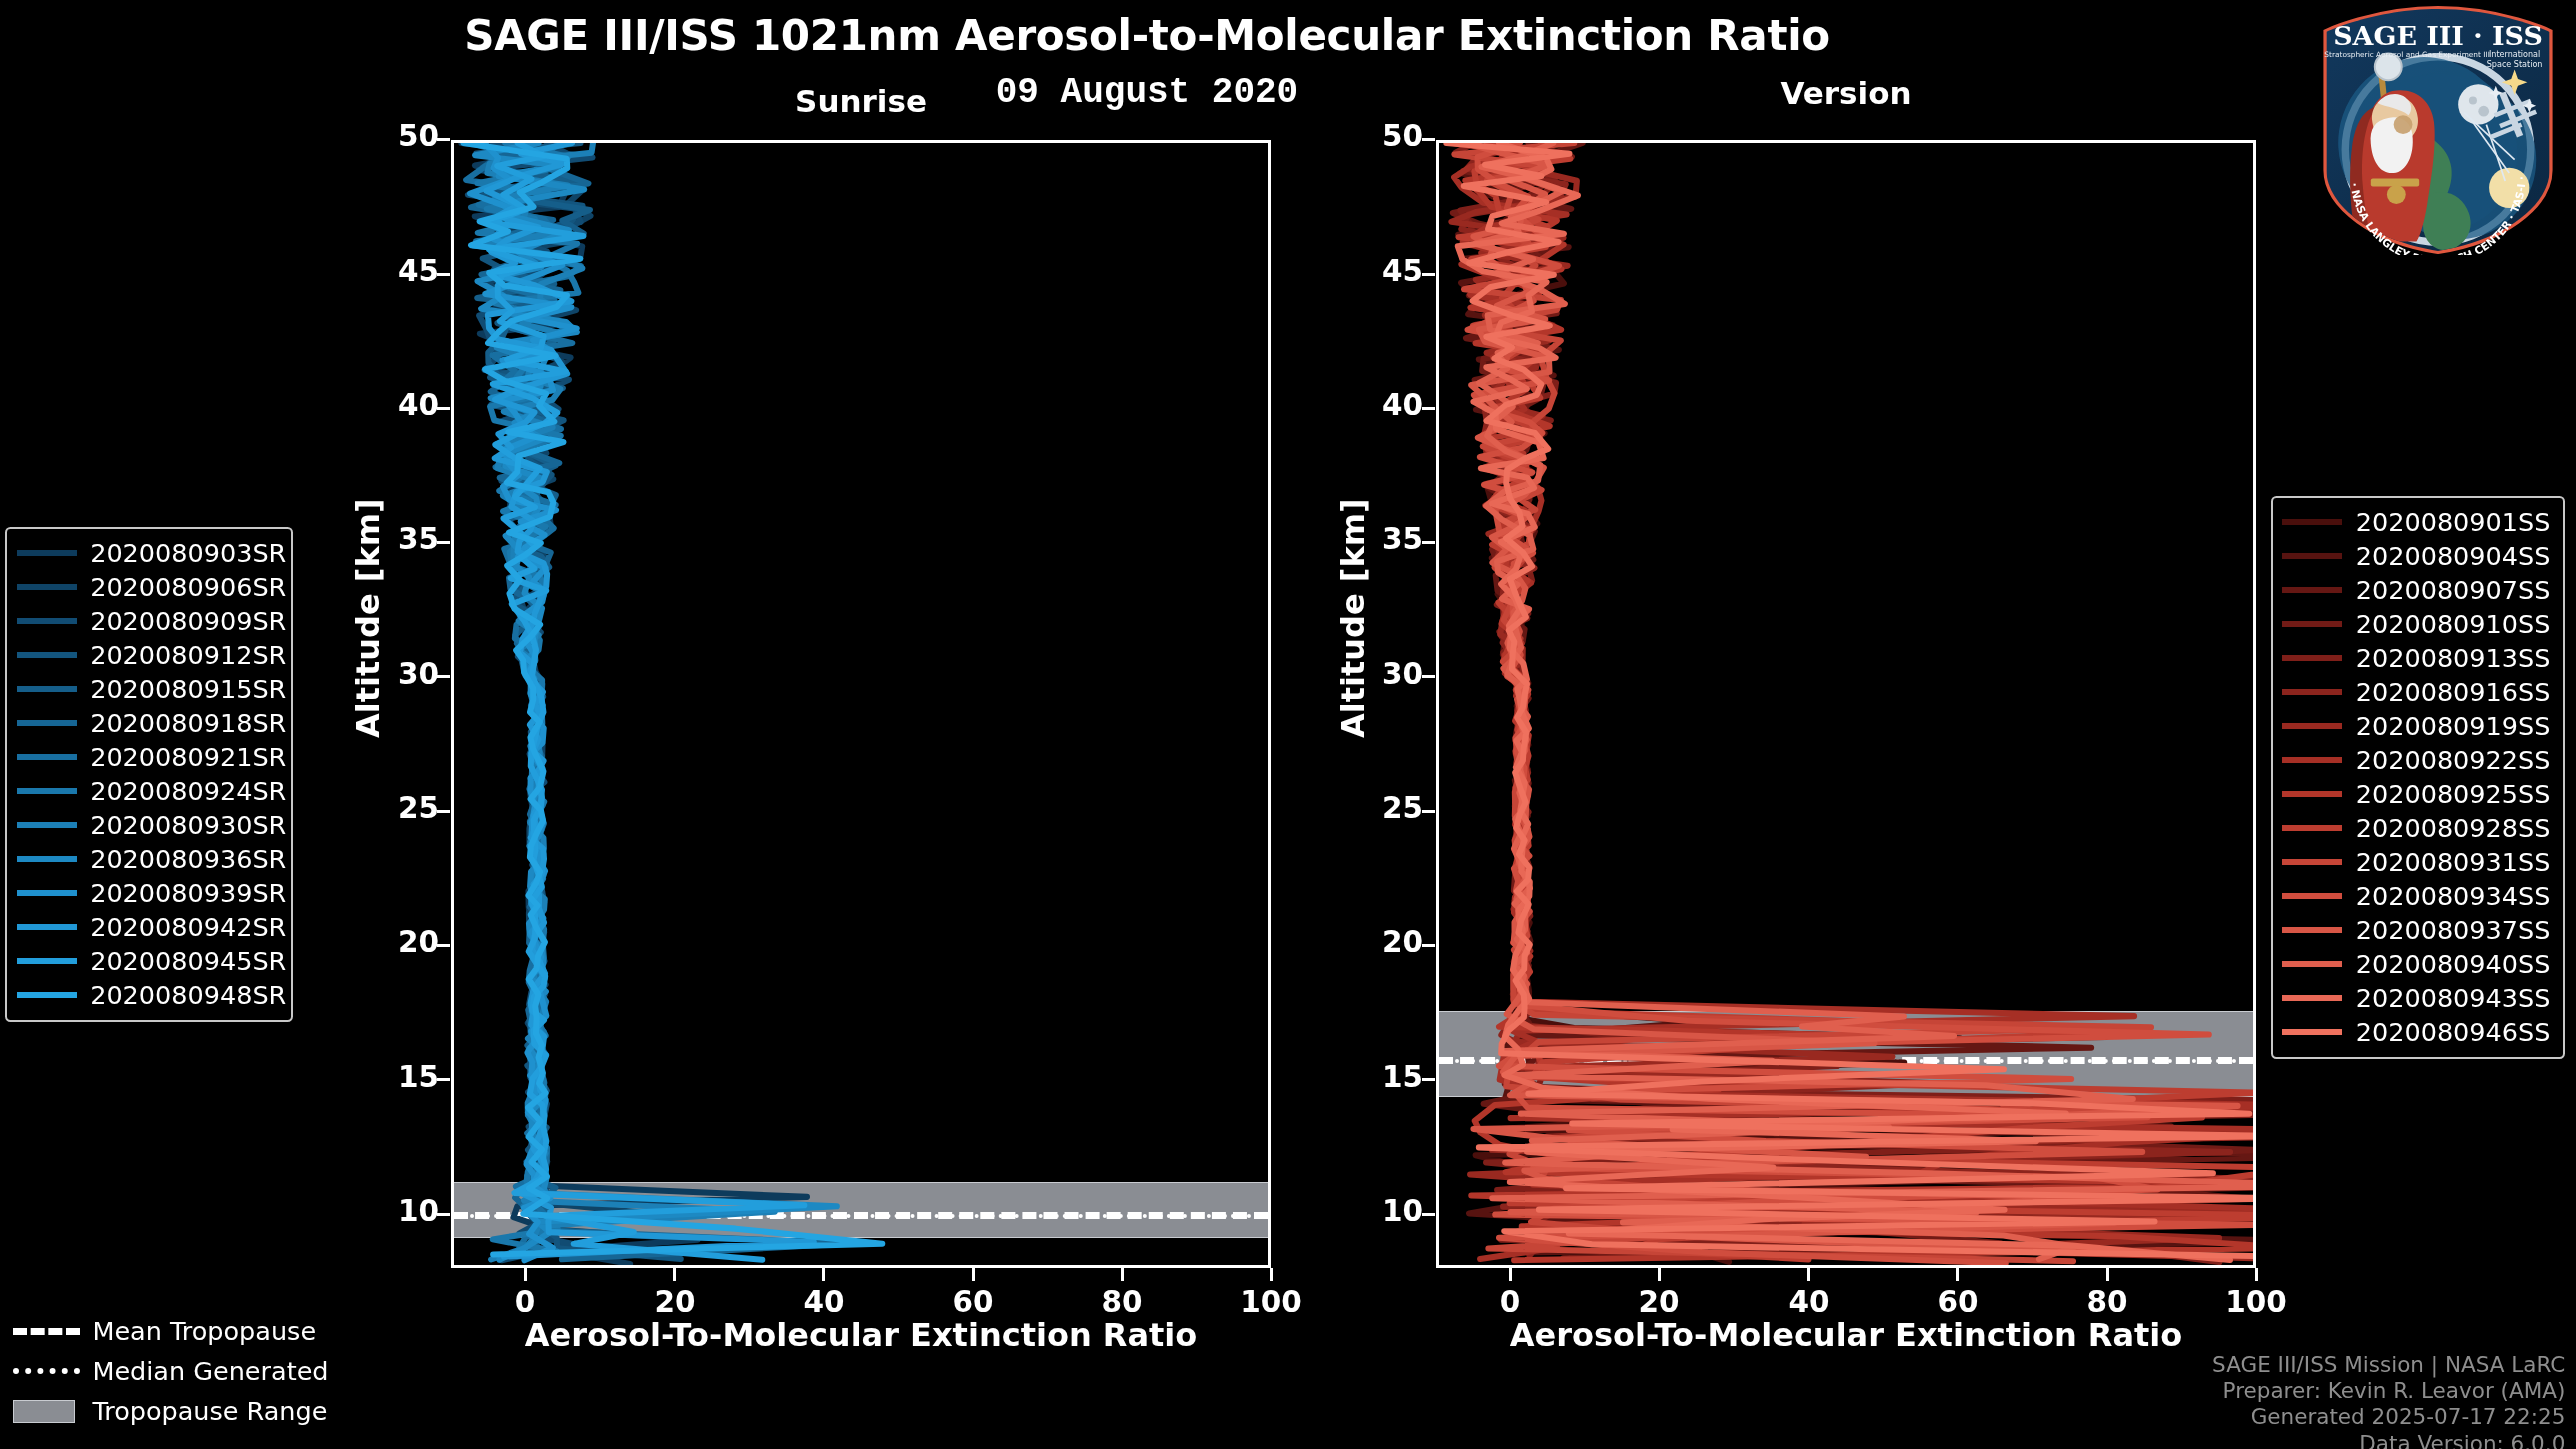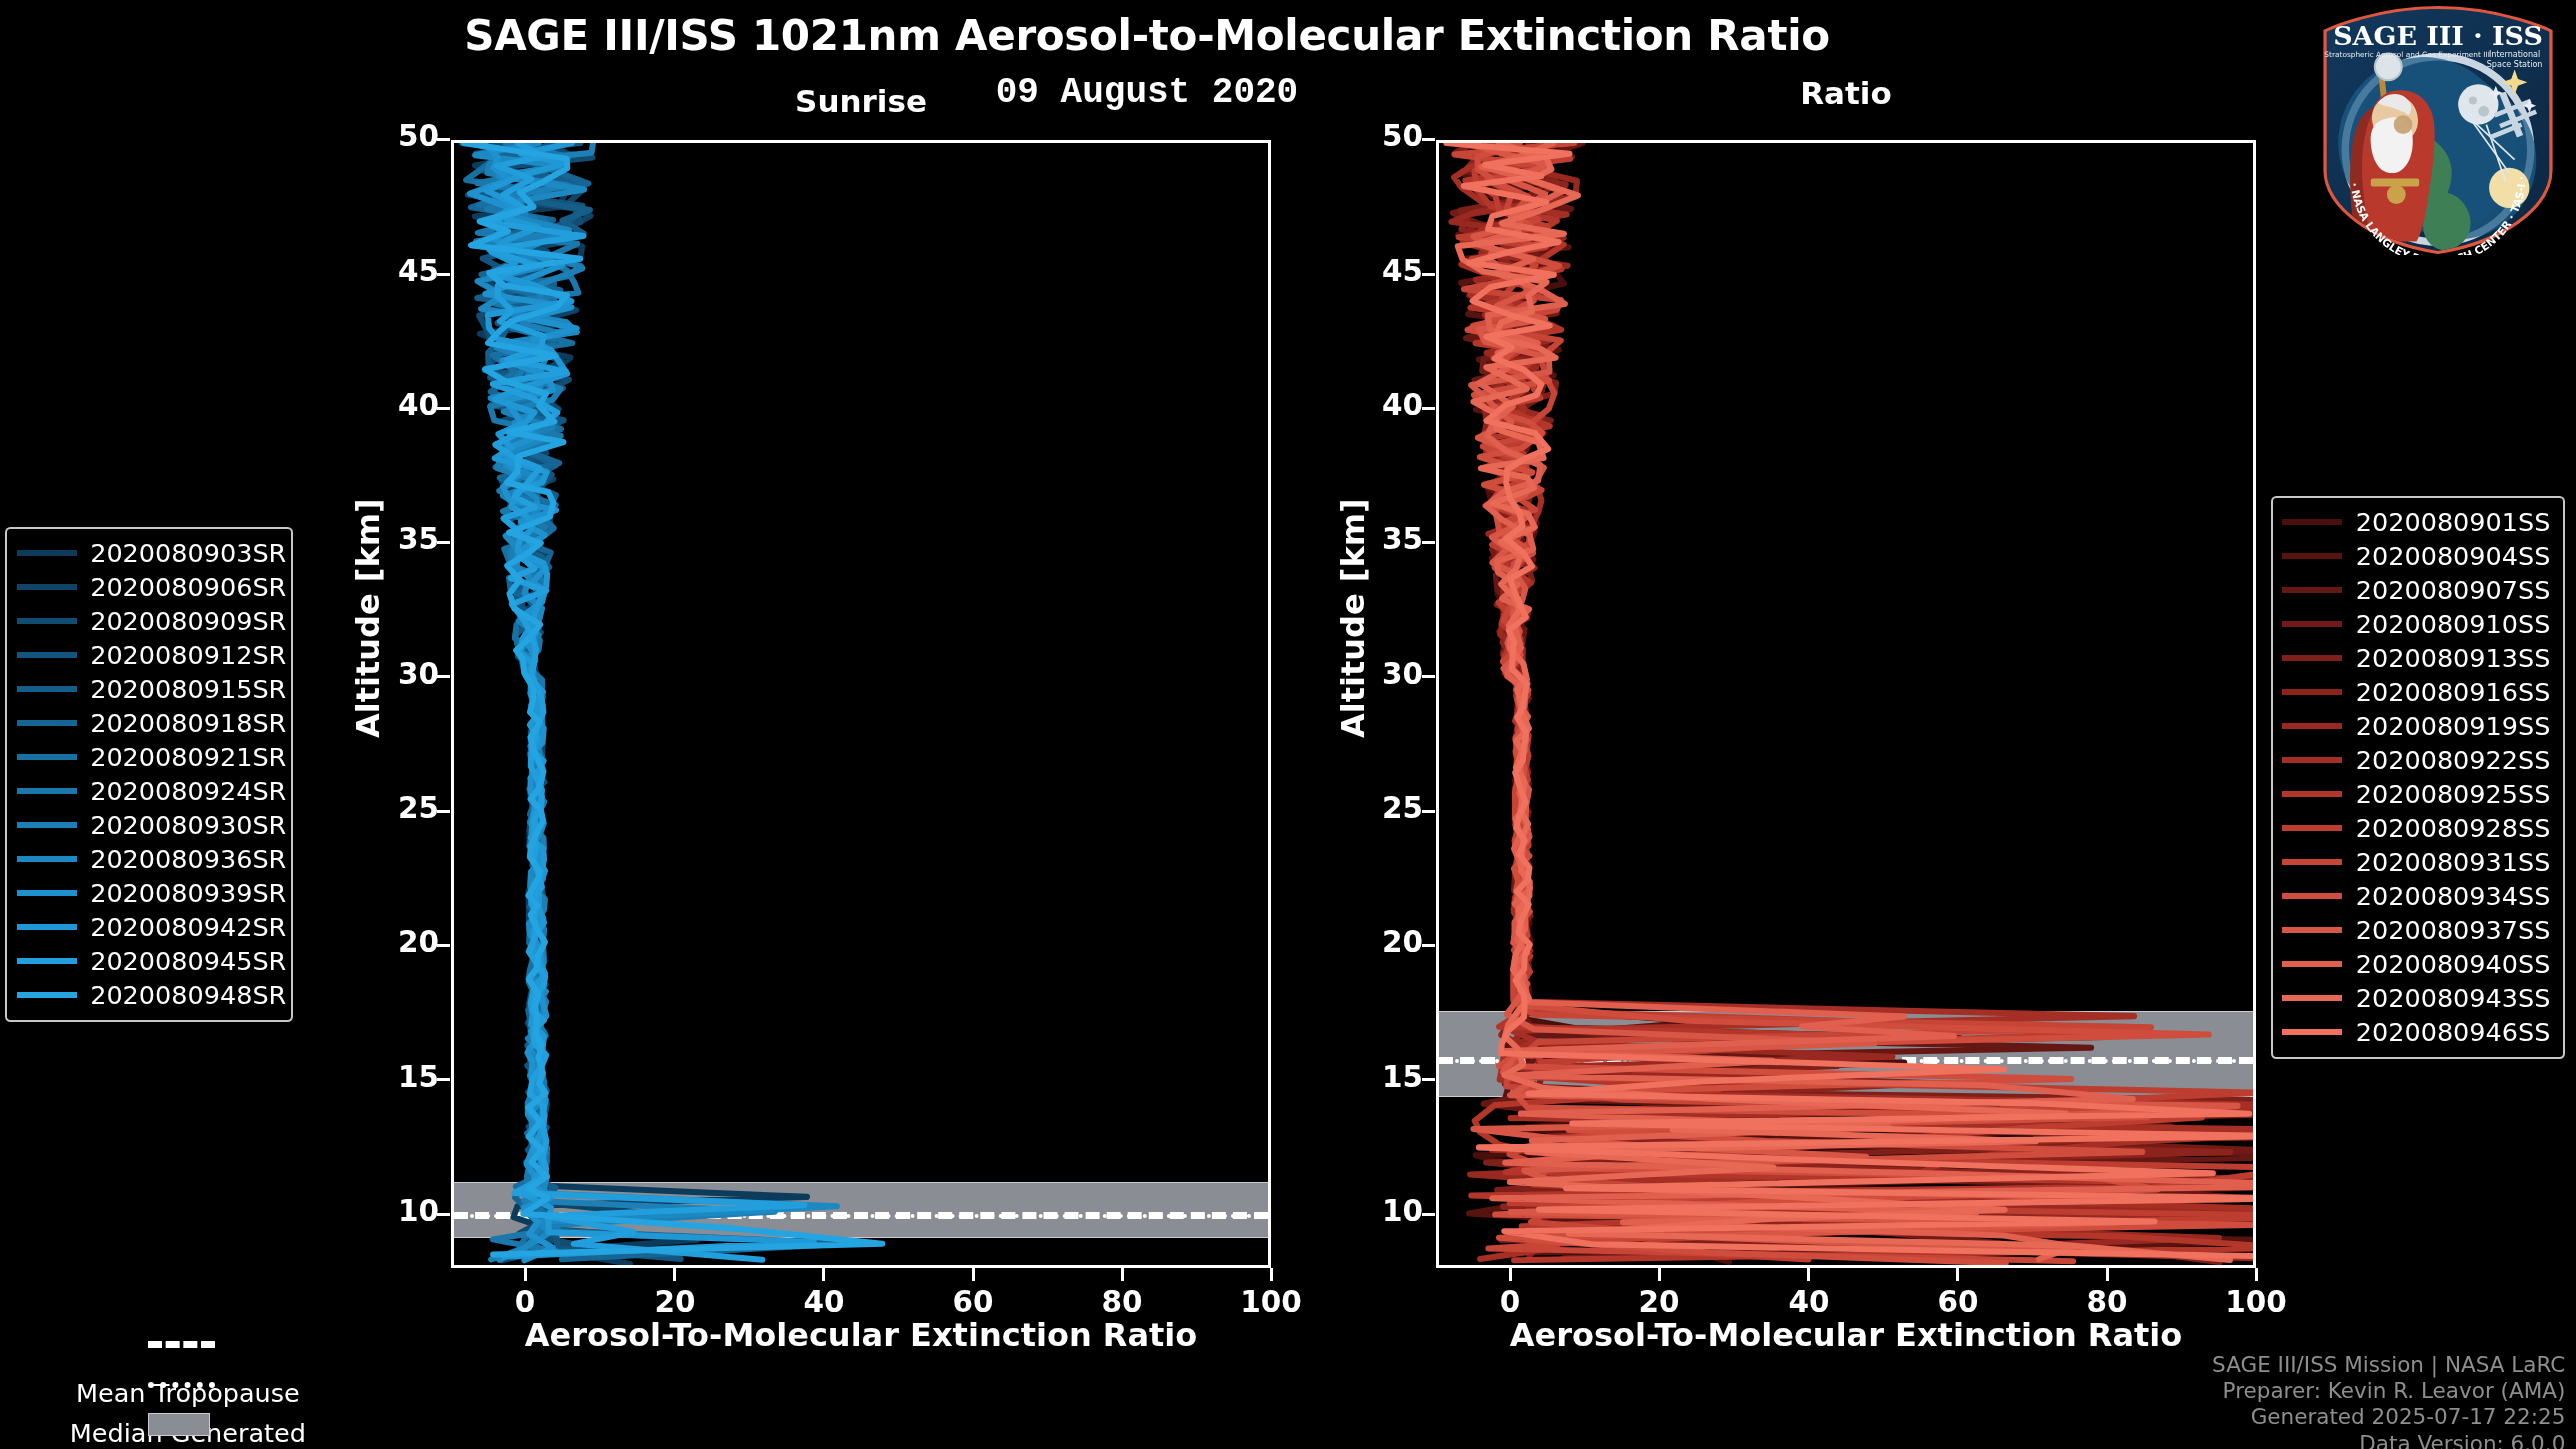--- a/index.html
+++ b/index.html
@@ -103,21 +103,21 @@
   }
   .legend-swatch {
     width: 60px; height: 6px; margin-right: 13.4px; flex: 0 0 60px;
   }
   .legend-label {
     font-size: 25.5px; color: #ffffff; white-space: nowrap;
   }
 
   
   #legend-trop { position: absolute; left: 13.4px; top: 1311px; width: 349px; }
-  .tr-row { display: flex; align-items: center; height: 40px; flex-direction: column; }
+  .tr-row { display: flex; align-items: center; height: 40px; }
   .tr-key { width: 67px; flex: 0 0 67px; margin-right: 12px; display: flex; align-items: center; }
   .tr-dashed { width: 100%; border-top: 7.4px dashed #fff; }
   .tr-dotted { width: 100%; border-top: 6px dotted #fff; }
   .tr-band { width: 62px; height: 23px; background: #8a8d93; border: 1.3px solid #c9ccd1; }
   .tr-label { font-size: 25.5px; color: #fff; white-space: nowrap; }
 
   
   #credits {
     position: absolute; right: 10.7px; top: 1352px;
     text-align: right; color: #8e8e8e; font-size: 21.5px; line-height: 1.22;
@@ -127,21 +127,21 @@
   #patch { position: absolute; left: 2313px; top: 5.4px; width: 250px; height: 250px; }
 </style>
 </head>
 <body>
 
 <div id="root">
 
   <div class="main-title">SAGE III/ISS 1021nm Aerosol-to-Molecular Extinction Ratio</div>
   <div class="date-title">09 August 2020</div>
   <div class="panel-title" id="sunrise-title">Sunrise</div>
-  <div class="panel-title" id="sunset-title">Ratio</div>
+  <div class="panel-title" id="sunset-title">Version</div>
 
   <div class="plot" id="plot-sunrise">
     <div class="trop-range" id="sr-band" style="top: 92.619%; height: 5%;"></div>
     <div class="trop-line trop-mean" id="sr-mean" style="top: 95.2381%;"></div>
     <div class="trop-line trop-median" id="sr-median" style="top: 95.4762%;"></div>
     <svg class="series-svg" id="svg-sunrise" viewBox="0 0 1213 1672" preserveAspectRatio="none">
         <path d="M11.0 0.0 L138.4 14.1 L31.2 33.5 L119.9 56.5 L165.3 75.3 L156.5 95.2 L30.9 109.5 L103.1 133.1 L191.1 154.0 L188.0 171.9 L137.7 189.8 L110.3 213.6 L98.2 231.8 L57.2 248.6 L162.9 269.2 L38.5 284.1 L80.8 301.1 L173.8 319.6 L147.4 339.3 L87.1 353.4 L116.2 370.3 L129.1 393.7 L71.2 414.3 L139.9 434.4 L134.0 457.6 L131.7 476.1 L135.6 493.3 L83.1 513.0 L125.4 531.3 L141.5 549.8 L144.0 568.9 L83.4 586.8 L99.7 608.1 L129.4 628.8 L90.4 646.3 L104.9 668.2 L122.1 683.3 L98.3 706.0 L126.2 725.2 L105.3 743.1 L116.8 765.1 L121.6 787.3 L131.9 806.5 L129.3 826.7 L115.2 844.5 L125.8 866.6 L125.2 886.7 L114.7 901.7 L129.7 924.5 L120.8 941.2 L118.6 962.4 L121.0 978.1 L128.6 1000.8 L129.1 1022.5 L124.9 1037.3 L133.3 1059.6 L116.3 1075.7 L131.5 1093.6 L111.0 1114.3 L111.3 1138.2 L113.4 1158.7 L134.3 1176.1 L118.3 1195.1 L135.1 1218.9 L114.9 1236.2 L126.3 1259.1 L119.2 1280.3 L131.1 1298.4 L122.1 1322.0 L123.2 1342.5 L119.3 1361.2 L120.0 1378.8 L127.3 1402.2 L122.0 1417.2 L112.5 1437.8 L126.7 1460.2 L127.8 1475.5 L122.2 1495.1 L119.1 1513.6 L111.4 1533.2 L126.5 1553.5 L526.0 1570.5 L94.4 1584.4 L88.7 1600.8 L139.2 1618.3 L363.2 1634.4 L149.0 1650.5 L262.5 1670.3" fill="none" stroke="#0d3b5c" stroke-width="9" stroke-linejoin="round" stroke-linecap="round"></path>
         <path d="M138.7 0.0 L172.5 17.9 L135.9 36.8 L136.2 51.3 L190.4 71.3 L168.4 91.4 L203.4 108.6 L171.4 126.1 L165.3 147.7 L82.0 161.9 L118.4 177.1 L120.3 192.9 L40.6 209.2 L124.1 232.9 L182.0 249.0 L119.5 266.1 L144.8 284.0 L108.6 304.1 L161.2 326.1 L106.2 348.9 L137.4 363.6 L101.0 383.6 L85.5 401.4 L127.3 421.9 L128.6 443.7 L137.6 462.3 L102.3 478.5 L147.9 501.0 L85.4 524.4 L83.4 542.6 L132.4 556.5 L142.3 575.6 L107.2 592.6 L133.7 614.7 L113.4 632.1 L117.9 650.8 L124.1 667.9 L100.4 682.8 L106.0 702.5 L102.2 725.7 L124.5 745.2 L106.4 763.1 L109.9 781.4 L123.7 799.6 L123.3 817.3 L126.4 836.9 L128.6 860.4 L129.5 879.8 L131.9 897.6 L131.2 921.1 L126.6 937.4 L118.2 953.0 L113.4 968.4 L116.6 988.2 L114.7 1006.9 L112.4 1021.8 L112.6 1045.2 L118.7 1068.4 L133.5 1091.5 L118.2 1110.9 L129.0 1129.8 L111.6 1147.0 L112.1 1170.2 L119.7 1193.6 L129.0 1215.9 L115.8 1238.6 L136.4 1254.2 L123.1 1272.1 L131.0 1288.1 L109.9 1311.3 L124.1 1332.2 L122.5 1353.4 L120.7 1367.9 L117.7 1383.2 L128.1 1400.2 L110.4 1414.4 L133.1 1428.8 L128.4 1443.2 L115.2 1464.9 L116.5 1487.1 L112.5 1502.6 L118.0 1519.8 L113.5 1536.6 L116.1 1558.6 L148.5 1581.0 L298.7 1595.8 L136.9 1610.0 L139.7 1631.3 L142.2 1653.1" fill="none" stroke="#0f4467" stroke-width="9" stroke-linejoin="round" stroke-linecap="round"></path>
         <path d="M57.7 0.0 L206.4 21.7 L37.3 40.2 L152.2 56.0 L20.7 77.3 L179.6 97.5 L188.7 117.6 L58.3 139.0 L138.3 161.4 L147.9 181.9 L99.0 204.2 L129.5 221.9 L145.1 236.4 L37.4 257.1 L48.7 278.6 L55.6 297.9 L66.5 316.7 L45.6 338.4 L171.3 352.7 L124.7 374.2 L155.7 396.8 L74.7 413.3 L101.3 428.2 L113.7 449.2 L121.8 469.6 L141.0 488.4 L70.6 503.5 L117.9 518.8 L134.0 537.3 L110.1 555.3 L119.1 574.0 L123.5 594.2 L114.9 617.0 L134.7 640.4 L135.1 657.6 L129.5 673.2 L123.8 692.2 L104.6 709.5 L129.3 729.4 L100.9 748.1 L95.1 765.2 L120.9 788.6 L114.6 806.1 L118.1 822.2 L131.5 839.9 L127.1 856.9 L132.1 873.8 L122.9 887.8 L112.7 910.4 L119.7 930.8 L134.7 952.3 L115.1 967.7 L121.0 985.8 L127.3 1003.7 L128.0 1026.2 L115.2 1043.7 L132.9 1064.5 L130.5 1083.0 L131.0 1098.5 L124.8 1113.5 L119.0 1130.7 L114.9 1147.8 L131.8 1165.3 L130.9 1188.3 L116.2 1205.5 L132.4 1228.0 L126.2 1248.0 L115.2 1265.8 L111.9 1284.0 L125.0 1300.1 L128.7 1323.2 L124.9 1337.9 L114.3 1353.6 L113.6 1369.1 L113.6 1392.4 L124.3 1408.3 L138.4 1431.9 L134.6 1451.0 L111.2 1465.9 L121.2 1480.8 L111.4 1501.6 L128.5 1518.9 L123.6 1542.7 L137.8 1561.8 L142.2 1580.3 L138.8 1602.5 L97.5 1624.8 L179.6 1641.2 L70.9 1665.0" fill="none" stroke="#114c73" stroke-width="9" stroke-linejoin="round" stroke-linecap="round"></path>
         <path d="M188.5 0.0 L33.2 15.5 L141.5 33.6 L168.8 50.8 L45.1 73.3 L191.6 93.6 L175.1 116.6 L125.7 132.0 L112.3 155.1 L42.8 172.0 L79.3 191.4 L139.6 211.1 L90.1 233.7 L103.0 251.4 L64.7 268.4 L134.9 289.9 L128.1 309.6 L115.6 332.8 L53.7 349.5 L143.4 369.7 L55.5 390.1 L163.4 413.2 L115.7 435.2 L101.2 456.6 L115.9 475.5 L145.4 494.5 L132.7 508.6 L90.1 526.7 L95.6 550.3 L134.9 567.9 L107.1 591.4 L106.7 612.9 L121.7 631.4 L137.2 646.2 L98.5 663.2 L87.9 685.7 L123.9 706.6 L107.9 726.2 L110.0 746.5 L99.5 760.6 L101.7 775.2 L106.7 794.2 L125.9 810.9 L132.9 825.0 L119.0 842.6 L127.7 857.0 L114.4 877.4 L116.2 895.8 L115.1 913.3 L130.2 930.6 L120.3 947.2 L112.2 962.5 L128.7 983.3 L114.9 999.3 L117.7 1015.7 L118.3 1035.8 L129.0 1053.9 L117.7 1077.7 L128.5 1095.5 L131.5 1116.0 L134.4 1131.7 L118.1 1148.5 L125.5 1170.2 L115.8 1192.9 L130.1 1215.0 L121.9 1237.3 L115.9 1251.8 L135.0 1269.4 L120.8 1289.9 L111.8 1308.8 L133.5 1324.1 L127.2 1342.4 L137.0 1359.1 L109.3 1374.8 L128.8 1394.5 L138.3 1412.2 L113.4 1435.0 L110.1 1448.9 L138.1 1467.0 L126.0 1484.4 L110.3 1500.5 L138.9 1517.9 L133.7 1538.8 L93.3 1555.1 L135.9 1569.6 L105.5 1589.2 L124.2 1609.7 L152.9 1631.1 L153.9 1647.0 L337.9 1662.9" fill="none" stroke="#13557e" stroke-width="9" stroke-linejoin="round" stroke-linecap="round"></path>

